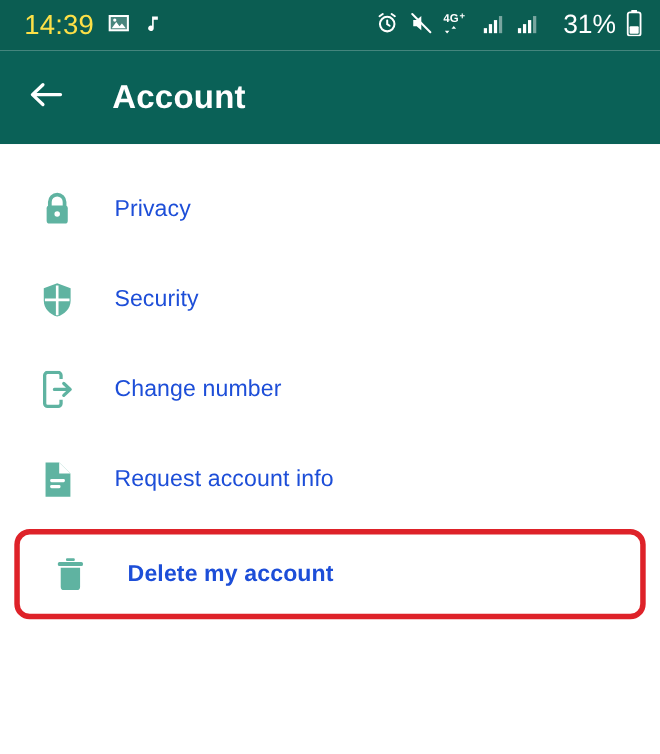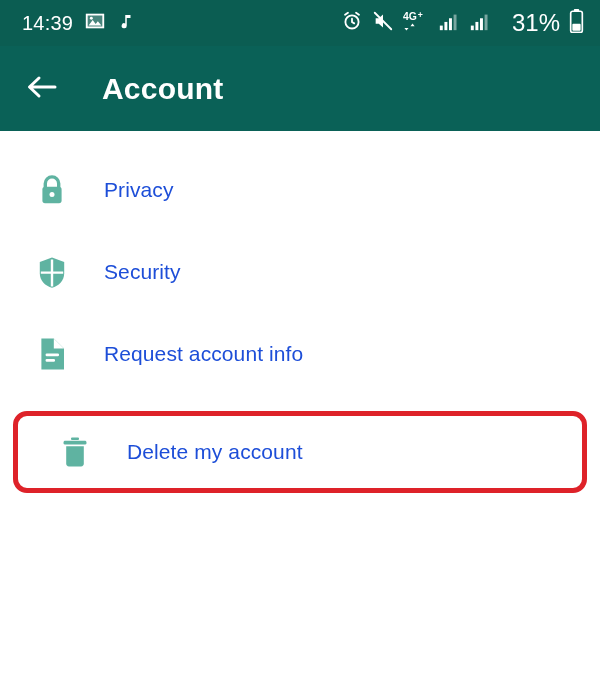--- a/index.html
+++ b/index.html
@@ -33,22 +33,22 @@
     align-items: center;
     box-sizing: border-box;
     padding: 0 16px 0 22px;
   }
   .status-left {
     display: flex;
     align-items: center;
     gap: 11px;
   }
   .status-clock {
-    color: #ffffff;
-    font-size: 20px;
+    color: #fde047;
+    font-size: 25px;
     letter-spacing: 0.2px;
     line-height: 1;
   }
   .status-right {
     margin-left: auto;
     display: flex;
     align-items: center;
     gap: 9px;
   }
   .battery-text {
@@ -124,26 +124,27 @@
   }
   .row-label {
     margin-left: 36px;
     font-size: 21px;
     color: #1d4ed8;
     letter-spacing: 0.1px;
   }
 
   
   .row.highlight {
-    margin: 16px 13px;
-    padding-left: 41px;
+    margin: 4px 13px;
+    padding-left: 30px;
     height: 82px;
     border: 5px solid #de2229;
     border-radius: 14px;
     background: #ffffff;
+    font-weight: bold;
   }
 </style>
 </head>
 <body>
 
 <div class="phone">
 
   <div class="status-bar">
     <div class="status-left">
       <span class="status-clock">14:39</span>
@@ -248,20 +249,29 @@
       <div class="row-icon">
         <svg width="30" height="33" viewBox="0 0 30 33">
           <path fill="#5fb3a1" d="M15 1.4 27.2 6v11.2C27.2 24.6 21.6 30 15 31.8 8.4 30 2.8 24.6 2.8 17.2V6z"></path>
           <path fill="none" stroke="#ffffff" stroke-width="2.4" d="M15 3.6v27M3.8 16.6h22.4"></path>
         </svg>
       </div>
       <div class="row-label">Security</div>
     </div>
 
 
+    <div class="row">
+      <div class="row-icon">
+        <svg width="28" height="34" viewBox="0 0 28 34">
+          <path fill="none" stroke="#5fb3a1" stroke-width="3" d="M17.5 7.5V4.2a2.6 2.6 0 0 0-2.6-2.6H5.2A2.6 2.6 0 0 0 2.6 4.2v25.6a2.6 2.6 0 0 0 2.6 2.6h9.7a2.6 2.6 0 0 0 2.6-2.6v-3.3"></path>
+          <path fill="none" stroke="#5fb3a1" stroke-width="3" stroke-linecap="round" stroke-linejoin="round" d="M11.5 17h13.8M20 11.6 25.8 17 20 22.4"></path>
+        </svg>
+      </div>
+      <div class="row-label">Change number</div>
+    </div>
 
     <div class="row">
       <div class="row-icon">
         <svg width="27" height="34" viewBox="0 0 27 34">
           <path fill="#5fb3a1" d="M2.4 1.4h12.4L25 11.4v21.2H2.4z"></path>
           <path fill="#ffffff" d="M14.8 1.4 25 11.4h-10.2z"></path>
           <rect x="6.6" y="16.4" width="13.4" height="2.9" rx="1.2" fill="#ffffff"></rect>
           <rect x="6.6" y="21.9" width="9.4" height="2.9" rx="1.2" fill="#ffffff"></rect>
         </svg>
       </div>

